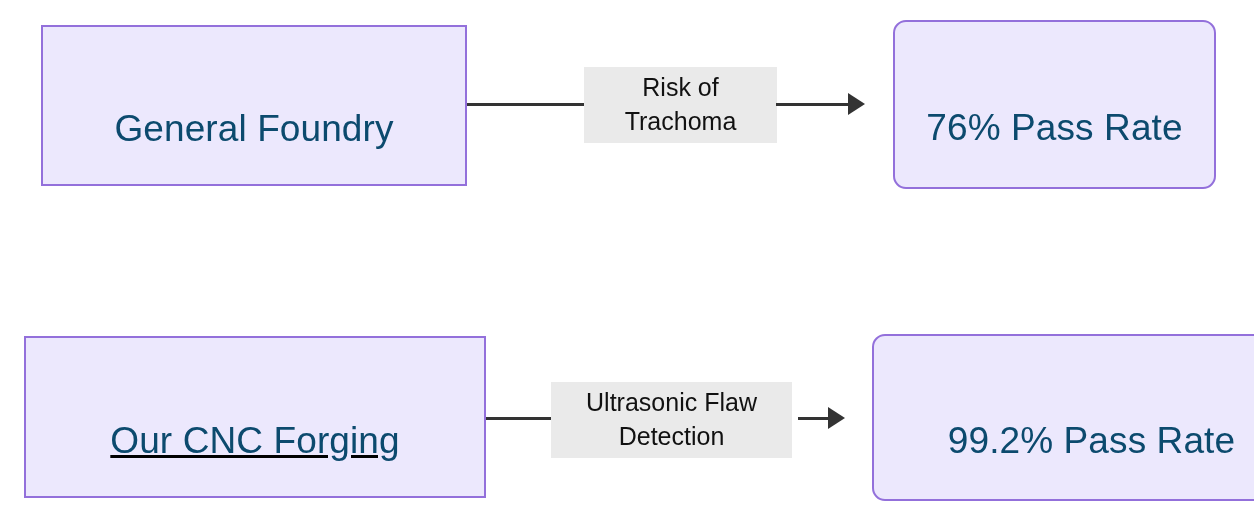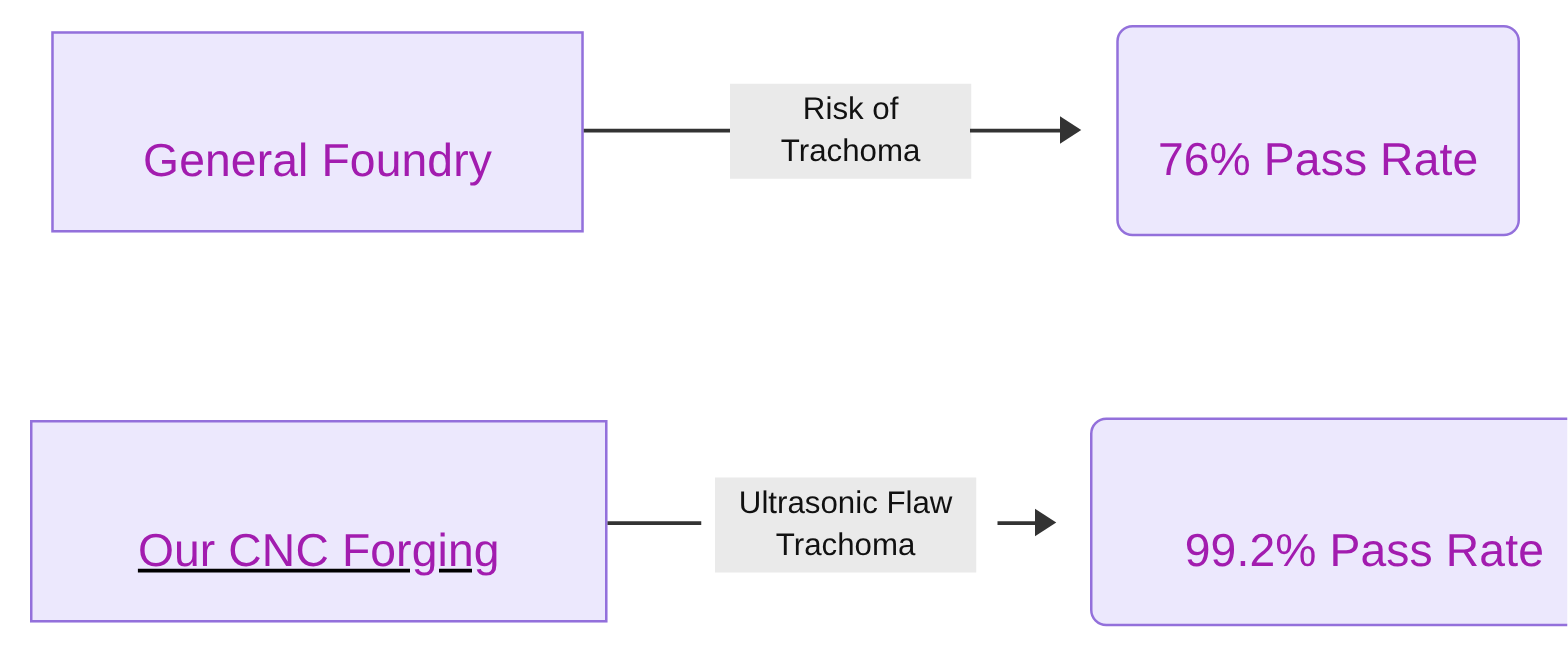--- a/index.html
+++ b/index.html
@@ -22,21 +22,21 @@
     box-sizing: border-box;
     background: #ECE8FD;
     border: 2px solid #9370DB;
     display: flex;
     align-items: center;
     justify-content: center;
   }
   .node-square { border-radius: 0; }
   .node-rounded { border-radius: 13px; }
   .node-label {
-    color: #a21caf;
+    color: #0c4a6e;
     font-size: 37px;
     line-height: 1.1;
     white-space: nowrap;
     font-weight: 400;
     letter-spacing: 0.1px;
     margin-top: 48px;
   }
 
   
   #node-general-foundry { left: 41px;  top: 25px;  width: 426px; height: 161px; }
@@ -74,21 +74,21 @@
   }
 
   
   #edge1-line-a     { left: 467px; top: 103px; width: 120px; }
   #edge1-label      { left: 584px; top: 67px;  width: 193px; height: 76px; }
   #edge1-line-b     { left: 776px; top: 103px; width: 73px; }
   #edge1-arrow      { left: 848px; top: 93px; }
 
   
   #edge2-line-a     { left: 486px; top: 417px; width: 75px; }
-  #edge2-label      { left: 572px; top: 382px; width: 209px; height: 76px; }
+  #edge2-label      { left: 551px; top: 382px; width: 241px; height: 76px; }
   #edge2-line-b     { left: 798px; top: 417px; width: 32px; }
   #edge2-arrow      { left: 828px; top: 407px; }
 </style>
 </head>
 <body>
 
 <div id="diagram-canvas">
 
   <div class="node node-square" id="node-general-foundry">
     <span class="node-label">General Foundry</span>
@@ -110,21 +110,21 @@
 
   <div class="node node-square" id="node-our-cnc-forging">
     <span class="node-label">Our CNC Forging</span>
   </div>
 
   <div class="edge-line" id="edge2-line-a"></div>
 
   <div class="edge-label" id="edge2-label">
     <span>
       <span>Ultrasonic Flaw</span><br>
-      <span>Trachoma</span>
+      <span>Detection</span>
     </span>
   </div>
 
   <div class="edge-line" id="edge2-line-b"></div>
 
   <div class="edge-arrowhead" id="edge2-arrow"></div>
 
   <div class="node node-rounded" id="node-pass-rate-992">
     <span class="node-label">99.2% Pass Rate</span>
   </div>

